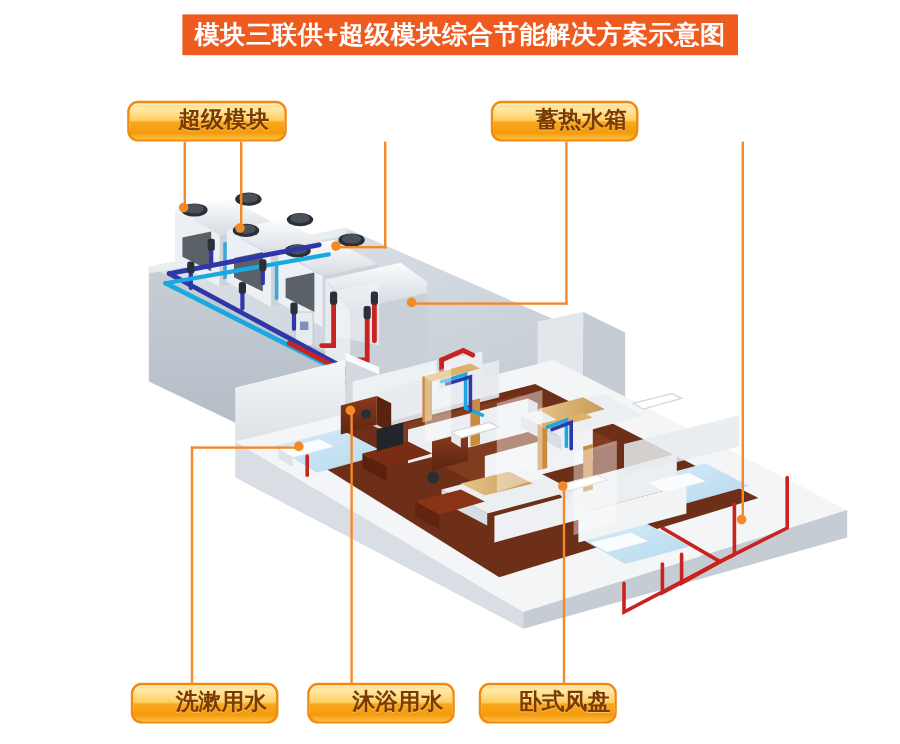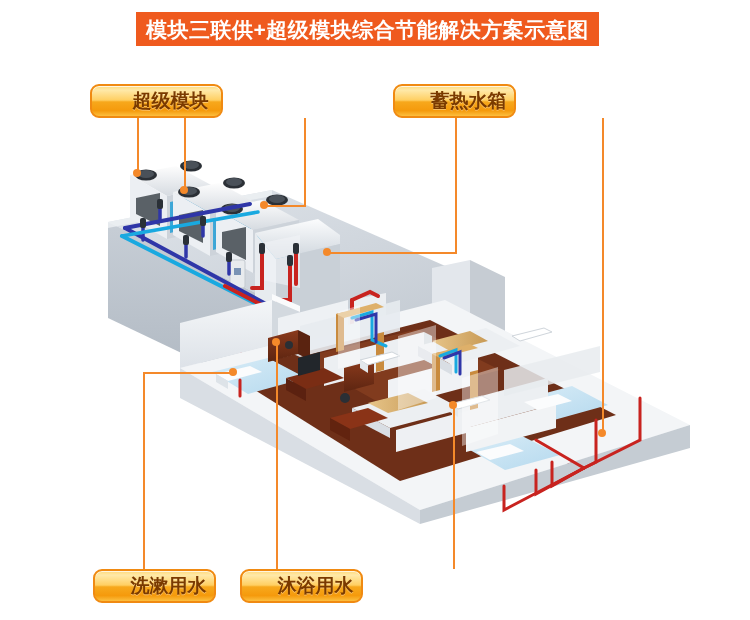--- a/index.html
+++ b/index.html
@@ -1,21 +1,21 @@
 <!DOCTYPE html>
 <html><head>
 <meta charset="utf-8">
 <style>
   html,body{margin:0;padding:0;}
   body{
     width:750px;height:620px;background:#ffffff;
     font-family:"Liberation Sans","DejaVu Sans",sans-serif;
     overflow:hidden;position:relative;
   }
-  #stage{position:absolute;left:0;top:0;width:672px;height:620px;}
+  #stage{position:absolute;left:16px;top:0;width:672px;height:620px;}
 
   
   .title-banner{
     position:absolute;left:136px;top:12px;width:463px;height:34px;
     background:#ef5a1e;color:#ffffff;
     display:flex;align-items:center;justify-content:center;
     font-size:21px;font-weight:bold;letter-spacing:0.5px;
     line-height:1;
   }
 
@@ -325,14 +325,17 @@
   <div class="pill" style="left:393px;top:84px;width:123px;">
     <span>蓄热水箱</span>
   </div>
 
   <div class="pill" style="left:240px;top:569px;width:123px;">
     <span>沐浴用水</span>
   </div>
   <div class="pill" style="left:93px;top:569px;width:123px;">
     <span>洗漱用水</span>
   </div>
+  <div class="pill" style="left:383px;top:569px;width:115px;">
+    <span>卧式风盘</span>
+  </div>
 
 </div>
 
 </body></html>

